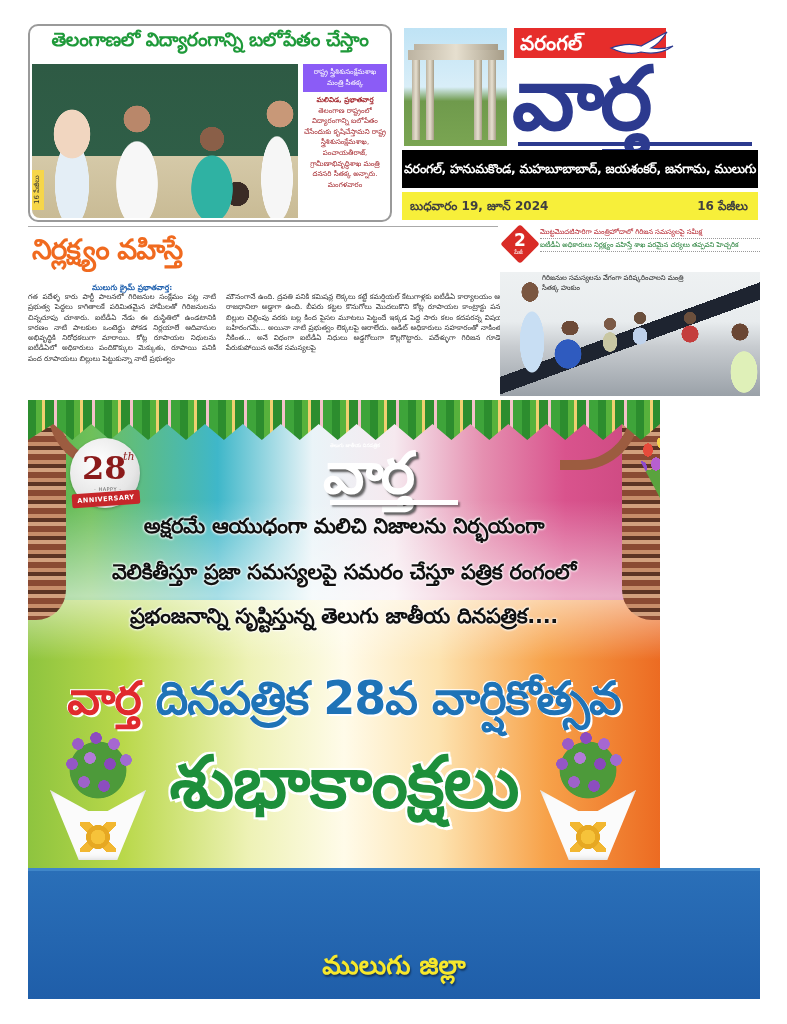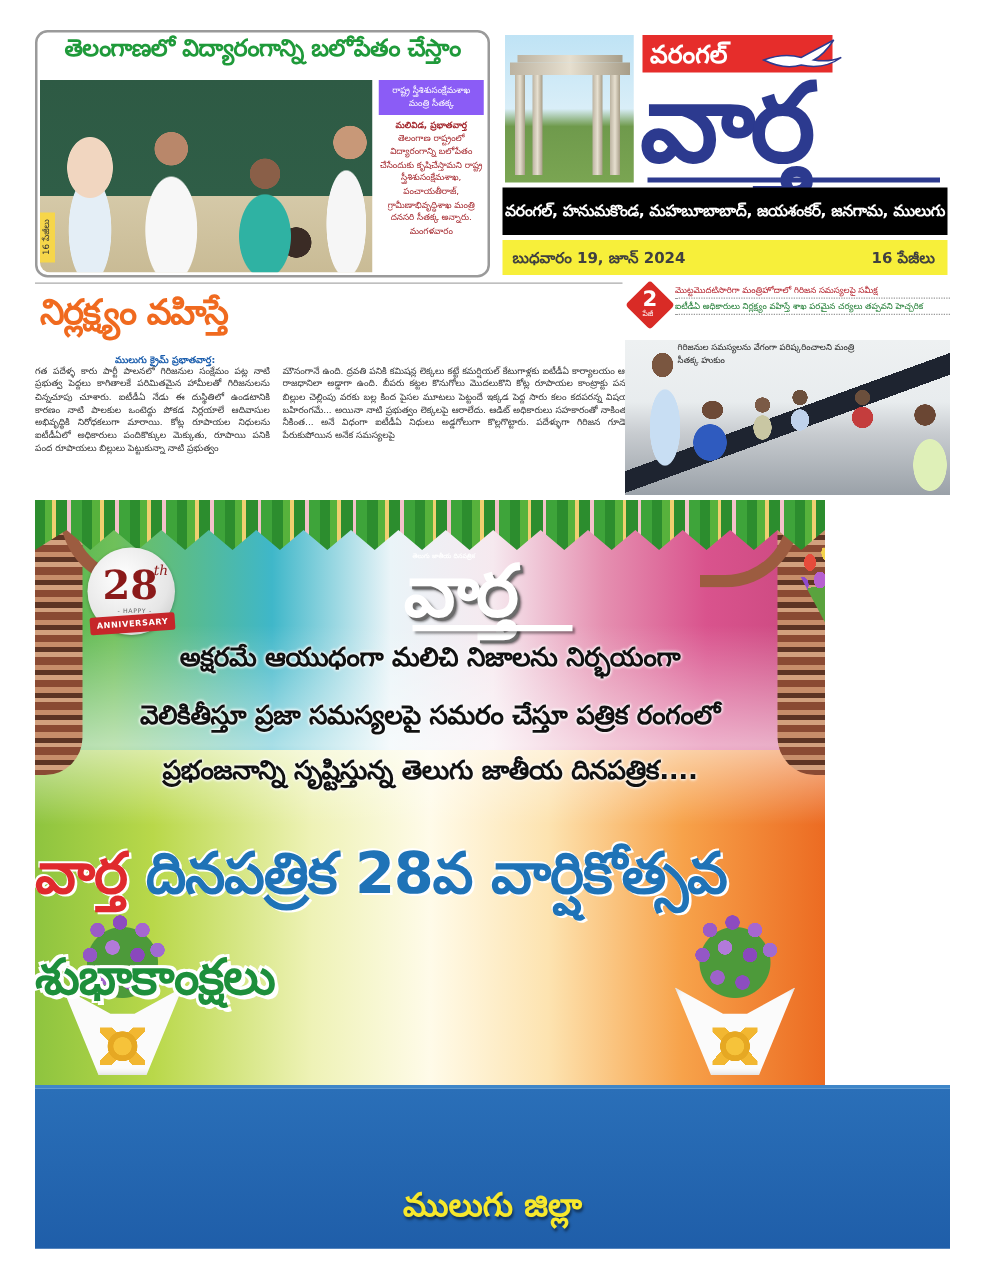--- a/index.html
+++ b/index.html
@@ -203,30 +203,29 @@
   .banner-line {
     position: absolute; left: 0; width: 100%; text-align: center; color: #111; font-size: 21px; font-weight: bold;
     white-space: nowrap; letter-spacing: -0.3px;
     text-shadow: 0 0 3px #fff, 0 0 3px #fff, 0 0 2px #fff;
   }
   .bl1 { top: 114px; }
   .bl2 { top: 160px; }
   .bl3 { top: 204px; }
 
   .big-line {
-    position: absolute; left: 0; width: 100%; text-align: left; white-space: nowrap; font-weight: bold;
+    position: absolute; left: 0; width: 100%; text-align: center; white-space: nowrap; font-weight: bold;
     letter-spacing: -1px;
   }
   .big1 { top: 268px; font-size: 46px; line-height: 60px; }
   .big1 .brand { color: #e02a2d; text-shadow: 2px 2px 0 #fff, -1px -1px 0 #fff; }
   .big1 .rest { color: #1f73b7; text-shadow: 2px 2px 0 #fff, -1px -1px 0 #fff; }
   .big2 {
-    top: 342px; font-size: 40px; line-height: 80px; color: #1d8f3b;
+    top: 342px; font-size: 72px; line-height: 80px; color: #1d8f3b;
     text-shadow: 3px 3px 0 #fff, -2px -2px 0 #fff, 2px -2px 0 #fff, -2px 2px 0 #fff;
-    font-family: Liberation Serif, serif;
   }
 
   .flower-l, .flower-r {
     position: absolute; top: 330px; width: 110px; height: 140px;
   }
   .flower-l { left: 16px; }
   .flower-r { right: 16px; }
   .flower-heads {
     position: absolute; left: 14px; top: 0; width: 80px; height: 80px;
     background:

